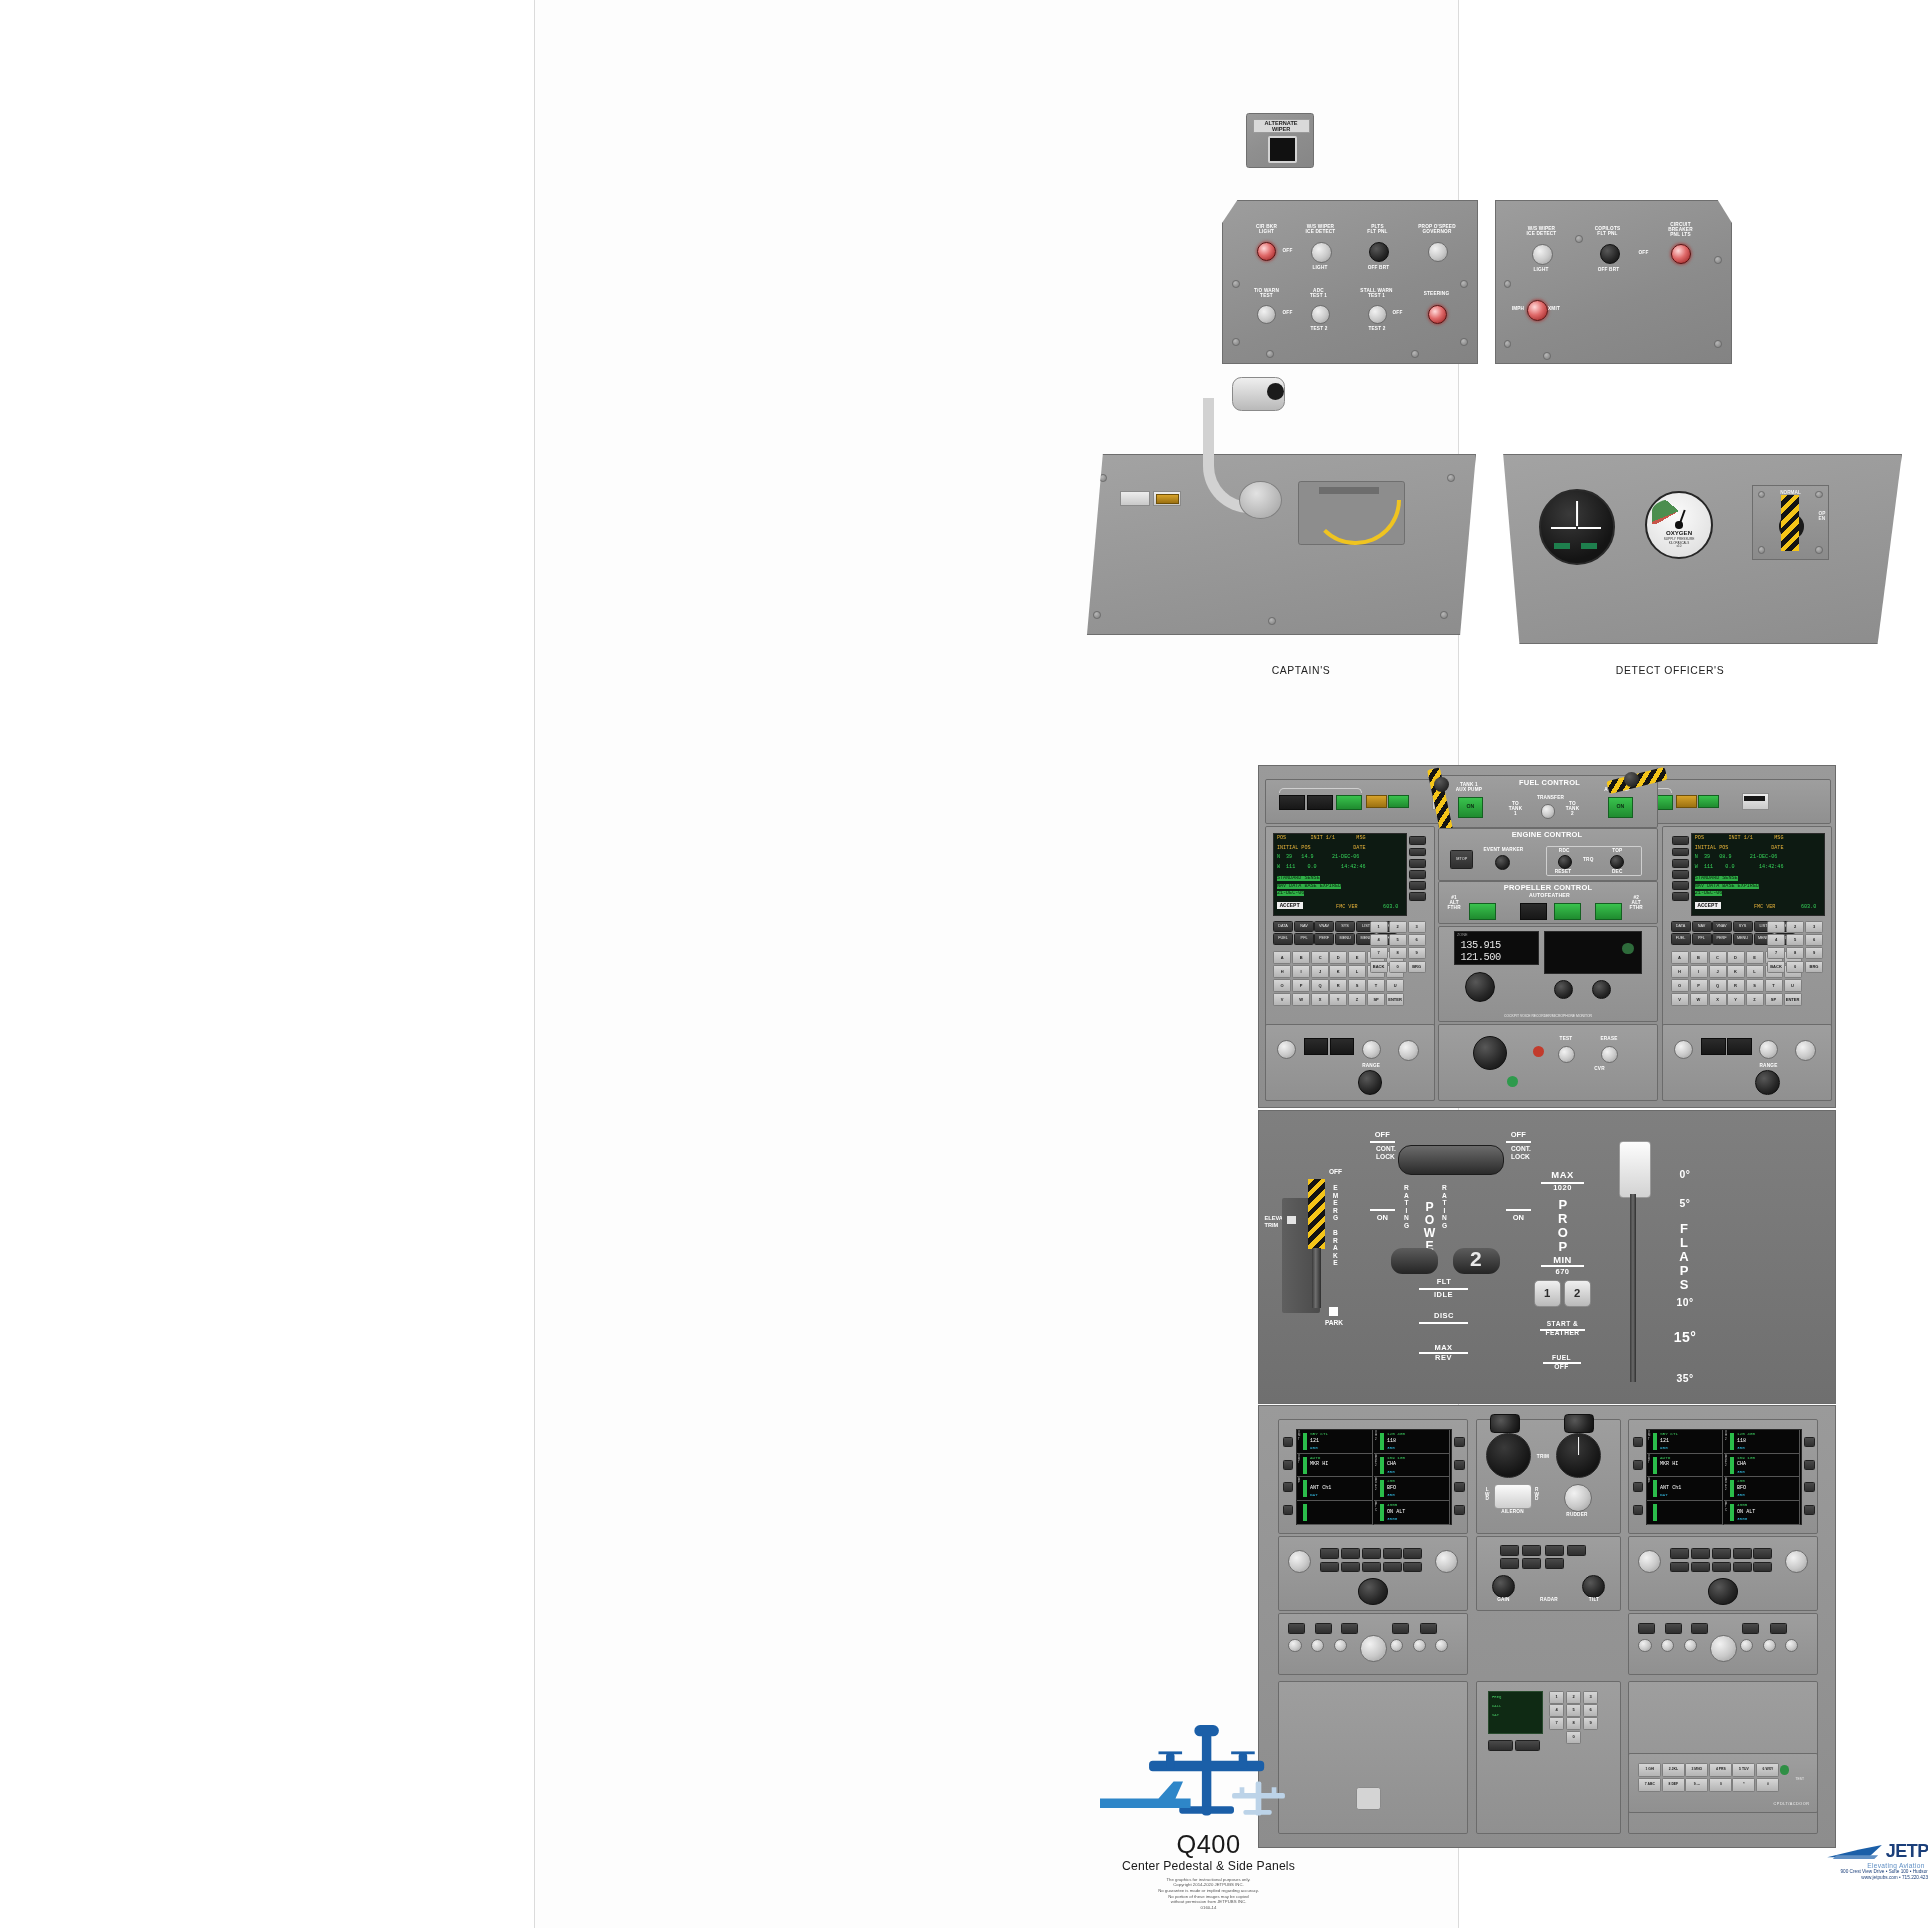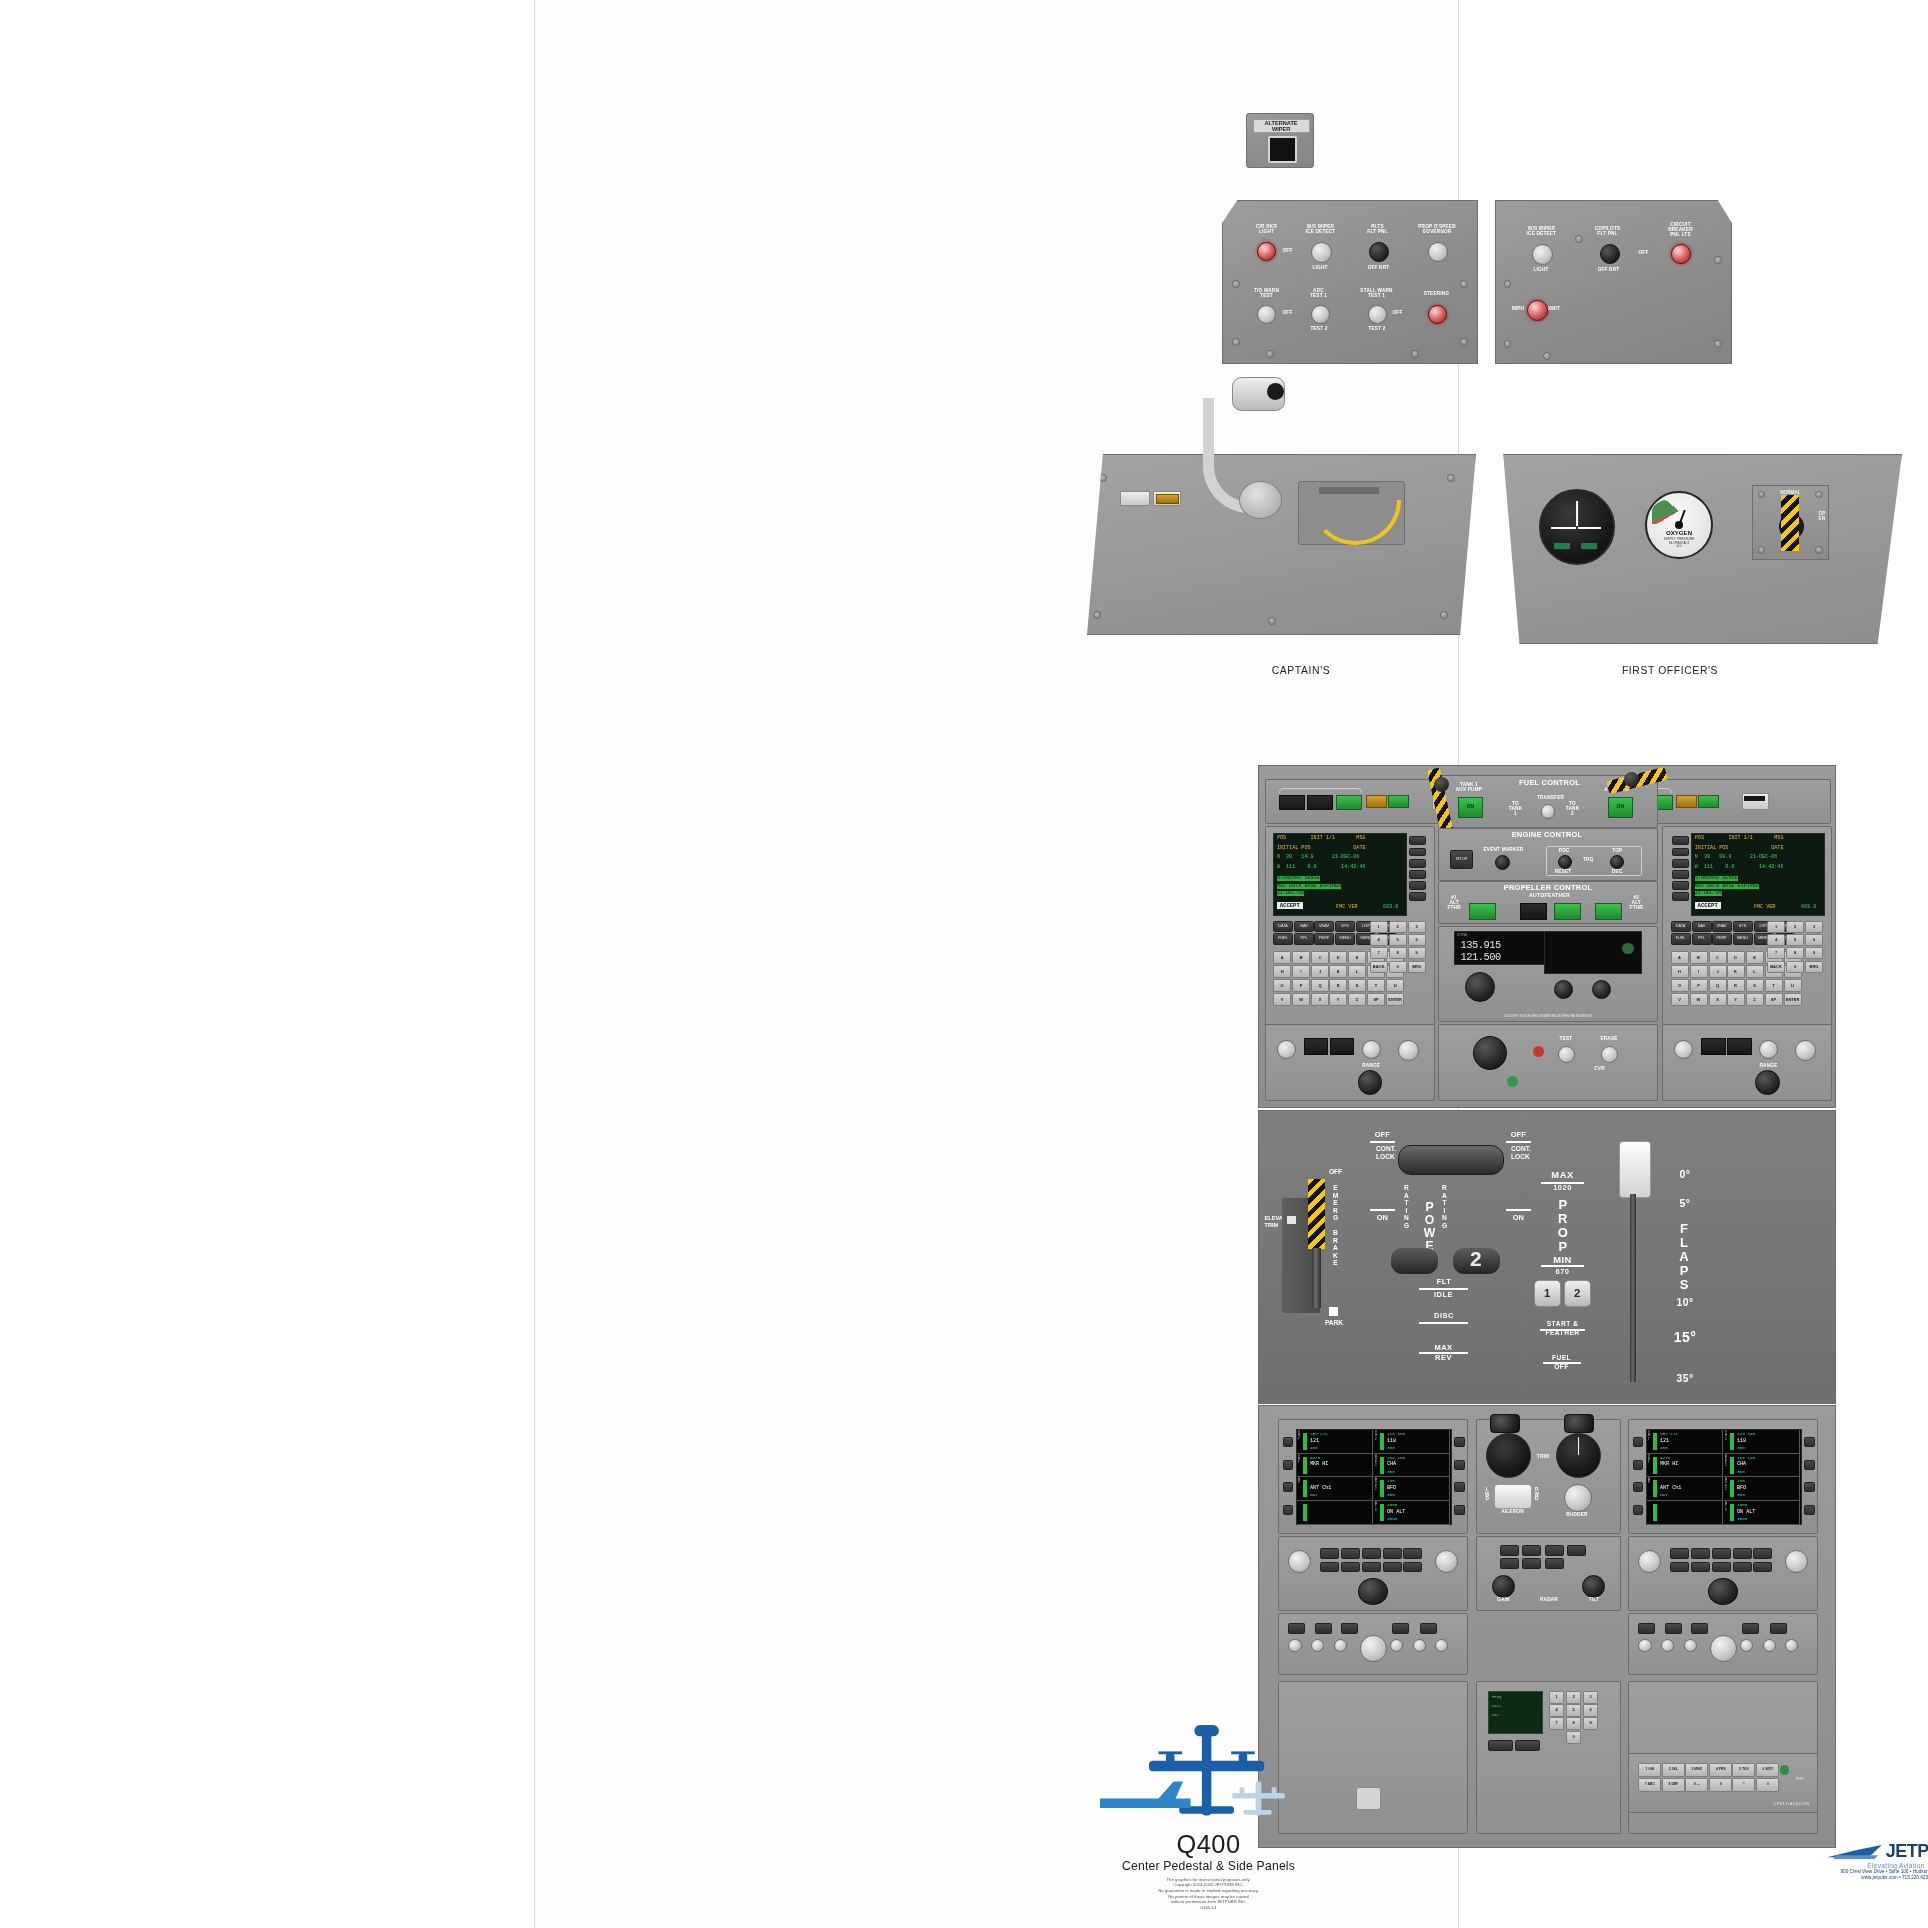--- a/index.html
+++ b/index.html
@@ -228,21 +228,21 @@
         <div style="position:absolute;left:26px;top:28px;width:24.5px;height:24.5px;border-radius:50%;background:#1a1a1a;"></div>
         <div class="hazard" style="position:absolute;left:28px;top:9.4px;width:18px;height:56px;"></div>
         <div class="screw" style="left:4.7px;top:4.7px;"></div>
         <div class="screw" style="left:62px;top:4.7px;"></div>
         <div class="screw" style="left:4.7px;top:60px;"></div>
         <div class="screw" style="left:62px;top:60px;"></div>
       </div>
     </div>
 
     <div class="caption" style="left:672px;top:665px;width:188px;">CAPTAIN'S</div>
-    <div class="caption" style="left:1022px;top:665px;width:226px;">FIRST OFFICER'S</div>
+    <div class="caption" style="left:1022px;top:665px;width:226px;">DETECT OFFICER'S</div>
 
     <div id="ped">
 
       <div class="pedsec" style="top:0;height:341px;">
 
         <div class="cdu" style="left:5.6px;top:13px;width:254px;height:43px;">
           <div class="sq" style="left:13px;top:15px;width:24.5px;height:13px;"></div>
           <div class="sq" style="left:41px;top:15px;width:24.5px;height:13px;"></div>
           <div class="sq on" style="left:70px;top:15px;width:24.5px;height:13px;"></div>
           <div class="sq amb" style="left:100px;top:15px;width:19px;height:11.3px;"></div>
@@ -476,21 +476,21 @@
               <div class="key" style="left: 0px; top: 26px; width: 16px; height: 10.4px; line-height: 10.4px;">7</div>
               <div class="key" style="left: 19px; top: 26px; width: 16px; height: 10.4px; line-height: 10.4px;">8</div>
               <div class="key" style="left: 38px; top: 26px; width: 16px; height: 10.4px; line-height: 10.4px;">9</div>
               <div class="key" style="left: 0px; top: 40px; width: 16px; height: 10.4px; line-height: 10.4px;">BACK</div>
               <div class="key" style="left: 19px; top: 40px; width: 16px; height: 10.4px; line-height: 10.4px;">0</div>
               <div class="key" style="left: 38px; top: 40px; width: 16px; height: 10.4px; line-height: 10.4px;">BRG</div>
             </div>
         </div>
 
         <div class="cdu" style="left:179px;top:160px;width:218px;height:94px;">
-          <div style="position:absolute;left:15px;top:3.8px;width:83px;height:32px;background:#0c0c0c;border:0.9px solid #2a2a2a;padding-left:24px;">
+          <div style="position:absolute;left:15px;top:3.8px;width:83px;height:32px;background:#0c0c0c;border:0.9px solid #2a2a2a;">
             <div style="position:absolute;left:1.9px;top:0.9px;font-size:3.8px;color:#9d9d9d;">ZONE</div>
             <div style="position:absolute;left:5.6px;top:7.5px;font-family:'Liberation Mono',monospace;font-size:10.4px;color:#e6e6e6;letter-spacing:-0.5px;">135.915</div>
             <div style="position:absolute;left:5.6px;top:19px;font-family:'Liberation Mono',monospace;font-size:10.4px;color:#e6e6e6;letter-spacing:-0.5px;">121.500</div>
           </div>
           <div style="position:absolute;left:105px;top:3.8px;width:96px;height:41px;background:#0c0c0c;border:0.9px solid #2a2a2a;">
             <div style="position:absolute;right:7.5px;top:11.3px;width:11.3px;height:11.3px;border-radius:50%;background:#2e6b3b;"></div>
           </div>
           <div class="knob black" style="left:26px;top:45px;width:28px;height:28px;"></div>
           <div class="knob black" style="left:115px;top:53px;width:17px;height:17px;"></div>
           <div class="knob black" style="left:153px;top:53px;width:17px;height:17px;"></div>

